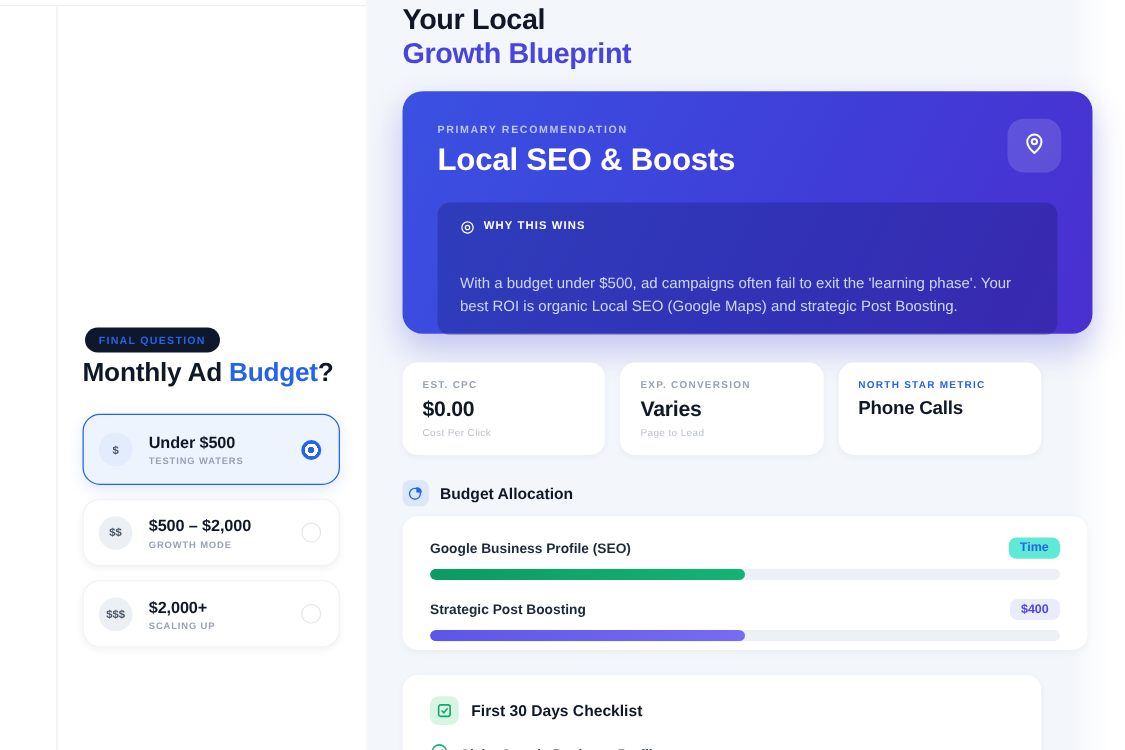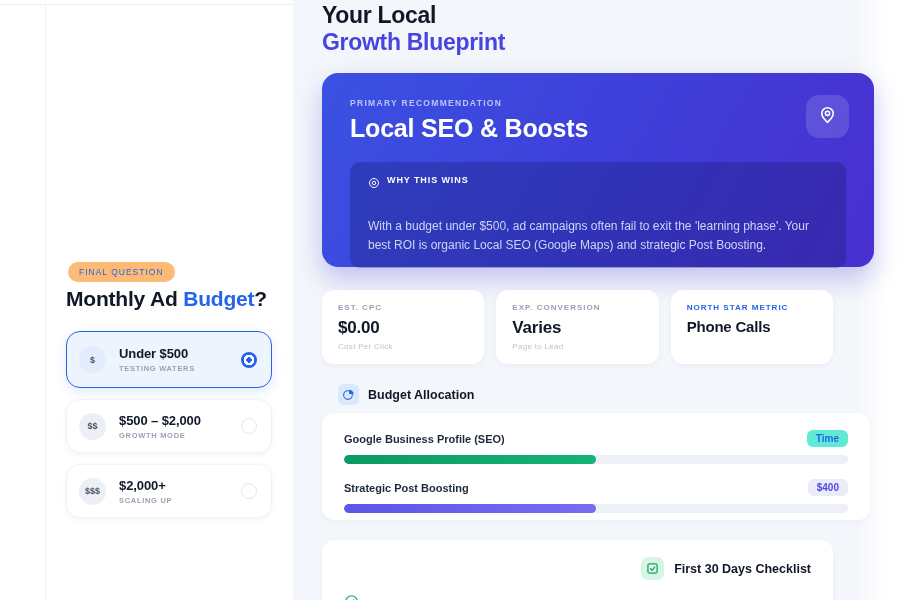--- a/index.html
+++ b/index.html
@@ -5,22 +5,22 @@
   * { margin:0; padding:0; box-sizing:border-box; }
   html,body { width:900px; height:600px; overflow:hidden; }
   body { font-family:"Liberation Sans", sans-serif; background:#ffffff; position:relative; }
   .stage { position:absolute; inset:0; width:900px; height:600px; }
 
   
   .sidebar { position:absolute; left:0; top:0; width:293px; height:600px; background:#ffffff; }
   .sidebar-topline { position:absolute; left:0; top:4px; width:293px; height:1px; background:#eef0f3; }
   .sidebar-vline { position:absolute; left:45px; top:4px; bottom:0; width:1px; background:#eef0f3; }
 
-  .final-badge { position:absolute; left:68px; top:262px; background:#fdba74; color:#2563eb;
-    font-size:8.5px; font-weight:normal; letter-spacing:1px; padding:5px 11px; border-radius:999px; }
+  .final-badge { position:absolute; left:68px; top:262px; background:#0f172a; color:#2563eb;
+    font-size:8.5px; font-weight:bold; letter-spacing:1px; padding:5px 11px; border-radius:999px; }
   .question { position:absolute; left:66px; top:287px; font-size:21px; font-weight:800; color:#101828; letter-spacing:-0.2px; }
   .question .hl { color:#2563eb; }
 
   .opt-card { position:absolute; left:66px; width:206px; border-radius:14px; background:#ffffff;
     border:1px solid #f1f3f6; box-shadow:0 2px 6px rgba(16,24,40,.05); display:flex; align-items:center;
     padding:0 14px 0 12px; cursor:pointer; }
   .opt-card.selected { background:#eef4fe; border:1.5px solid #2563eb; box-shadow:0 4px 12px rgba(37,99,235,.14); }
   .opt-1 { top:331px; height:57px; }
   .opt-2 { top:399px; height:54px; }
   .opt-3 { top:464px; height:54px; }
@@ -57,41 +57,41 @@
   .why-text { margin-top:24px; font-size:12px; line-height:1.55; color:#ccd5f6; }
 
   .metrics { position:absolute; top:290px; left:0; width:511px; display:flex; gap:12px; }
   .metric-card { flex:1; background:#ffffff; border-radius:12px; padding:13px 16px; height:74px;
     box-shadow:0 2px 6px rgba(16,24,40,.04); }
   .metric-label { font-size:8px; font-weight:bold; letter-spacing:1px; color:#98a2b3; }
   .metric-label.accent { color:#2563eb; }
   .metric-value { font-size:17px; font-weight:700; color:#101828; margin-top:6px; letter-spacing:-0.2px; }
   .metric-sub { font-size:8px; color:#bcc3cd; margin-top:4px; letter-spacing:.3px; }
 
-  .alloc-head { position:absolute; top:384px; left:16px; display:flex; align-items:center; gap:9px; }
+  .alloc-head { position:absolute; top:384px; left:0; display:flex; align-items:center; gap:9px; }
   .alloc-ico { width:21px; height:21px; border-radius:6px; background:#dbe7fb; display:flex;
     align-items:center; justify-content:center; }
   .alloc-title { font-size:12.5px; font-weight:bold; color:#101828; }
 
   .alloc-card { position:absolute; top:413px; left:0; width:548px; height:107px; background:#ffffff;
     border-radius:12px; padding:17px 22px; box-shadow:0 2px 6px rgba(16,24,40,.04); }
   .bar-row + .bar-row { margin-top:15px; }
   .bar-top { display:flex; align-items:center; justify-content:space-between; }
   .bar-name { font-size:11px; font-weight:bold; color:#1d2939; }
   .badge { font-size:10px; font-weight:bold; padding:3px 9px; border-radius:6px; }
   .badge.time { color:#2563eb; background:#5eead4; }
   .badge.money { color:#5046e5; background:#eaecfa; }
   .bar-track { margin-top:8px; height:9px; border-radius:5px; background:#edf0f4; overflow:hidden; }
   .bar-fill { height:100%; border-radius:5px; }
   .bar-fill.green { background:linear-gradient(90deg,#0b9a62,#15b377); }
   .bar-fill.indigo { background:linear-gradient(90deg,#5d55e8,#776cf2); }
 
   .check-card { position:absolute; top:540px; left:0; width:511px; height:130px; background:#ffffff;
     border-radius:12px; padding:17px 22px; box-shadow:0 2px 6px rgba(16,24,40,.04); }
-  .check-head { display:flex; align-items:center; gap:10px;justify-content:flex-end; }
+  .check-head { display:flex; align-items:center; gap:10px; }
   .check-ico { width:23px; height:23px; border-radius:7px; background:#d8f5e3; display:flex;
     align-items:center; justify-content:center; }
   .check-title { font-size:12.5px; font-weight:bold; color:#101828; }
   .check-item { display:flex; align-items:center; gap:9px; margin-top:14px; }
   .check-item-label { font-size:11px; color:#344054; font-weight:bold; }
 </style>
 </head>
 <body>
 
 <div class="stage">

